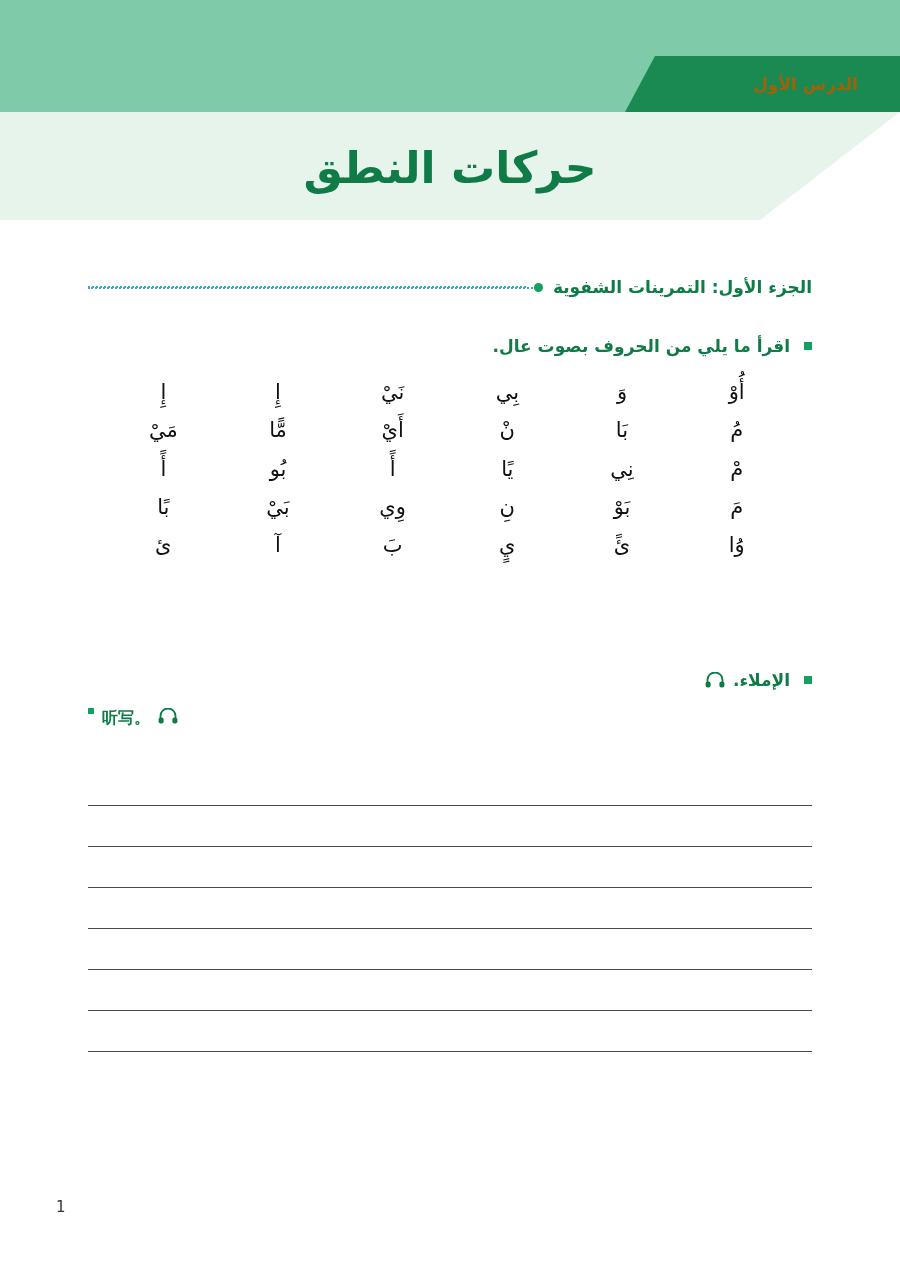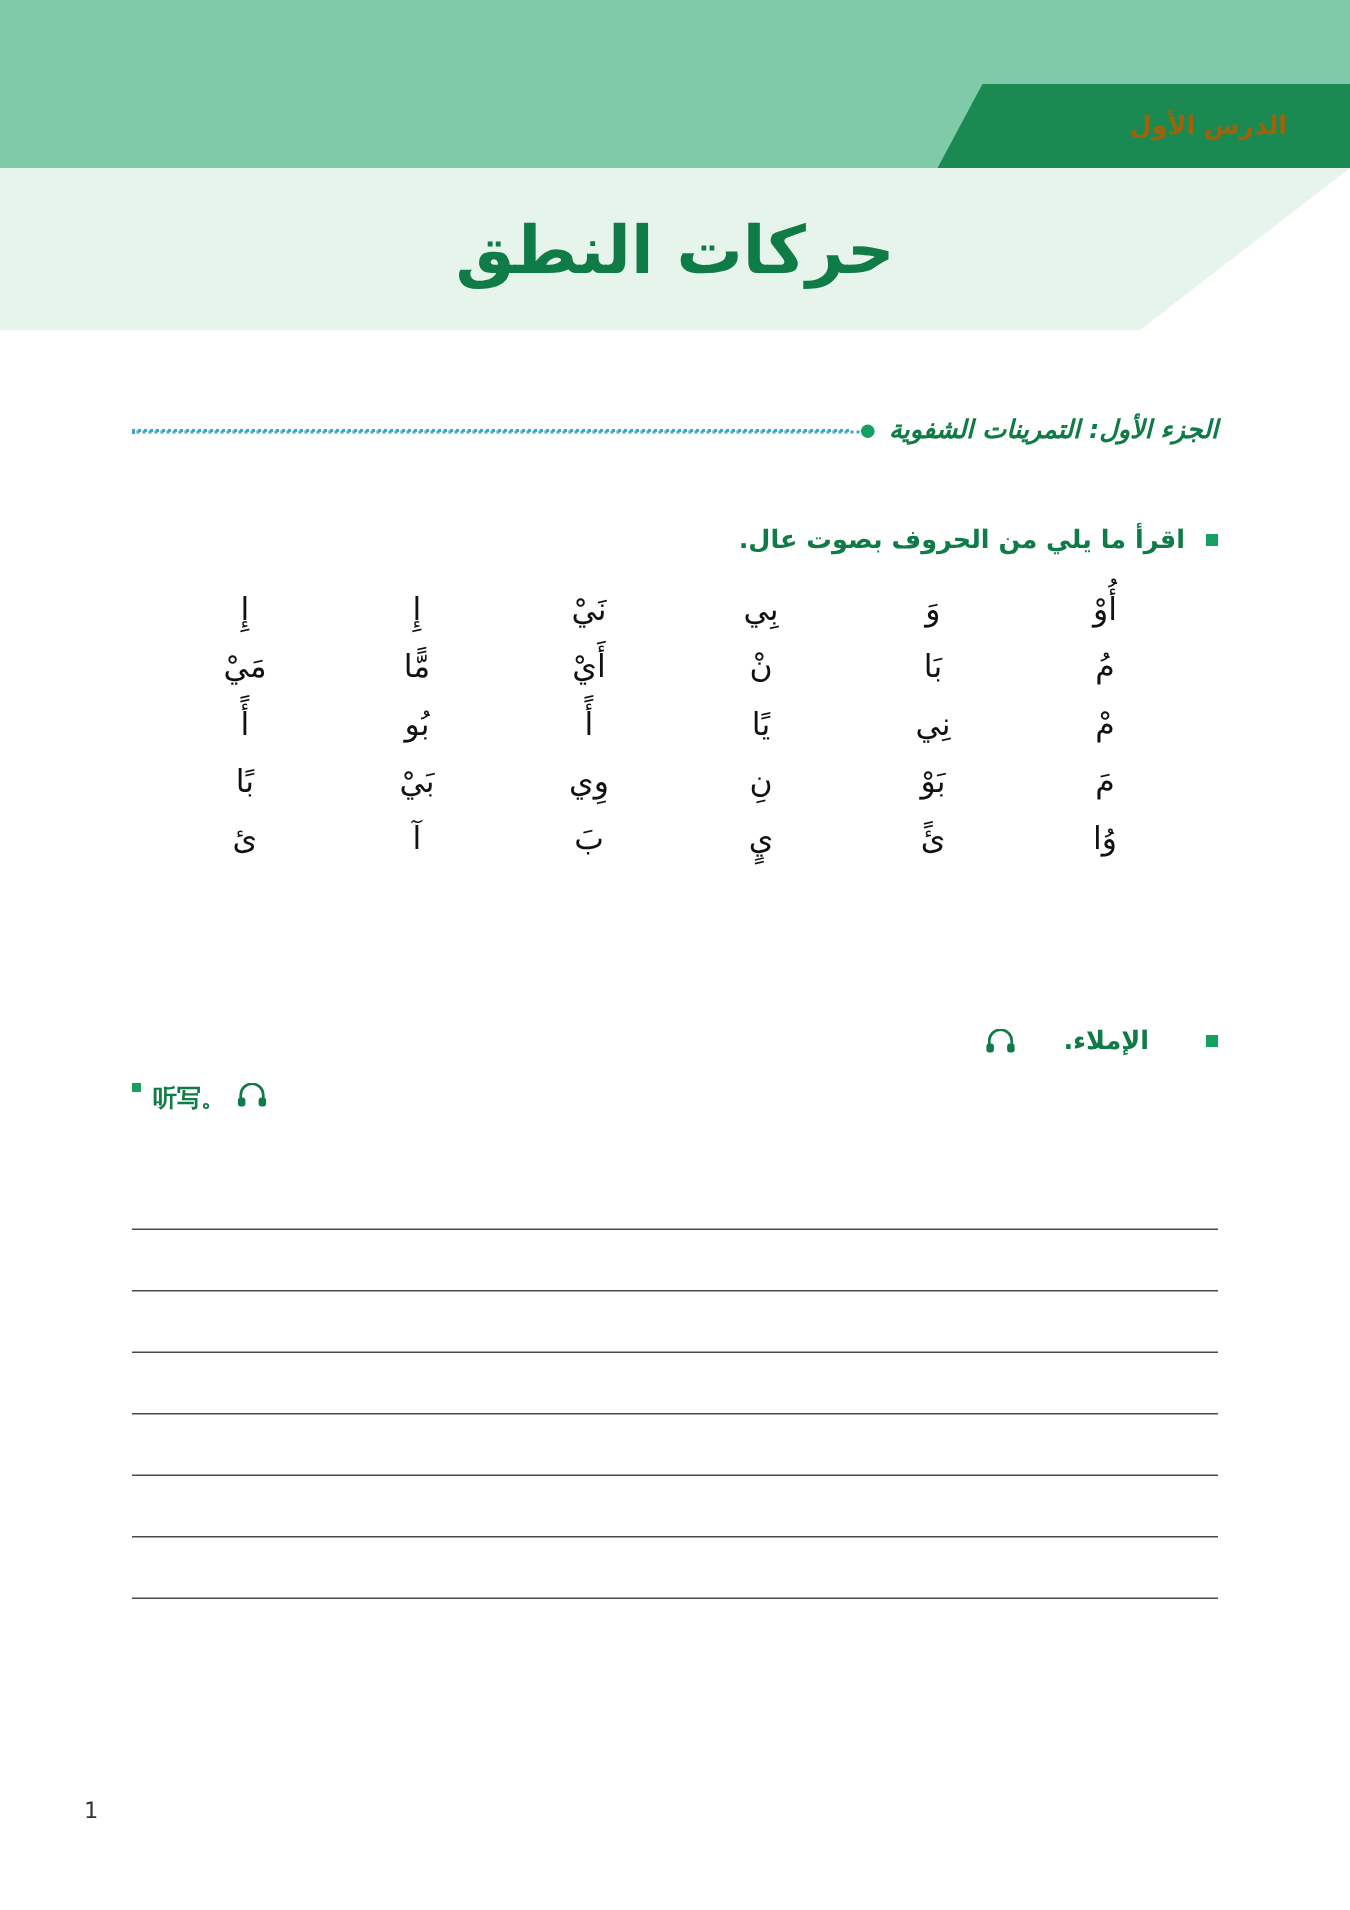--- a/index.html
+++ b/index.html
@@ -102,21 +102,20 @@
   }
   .section-head .sec-text {
     color: #0f7b47;
     font-size: 17px;
     font-weight: bold;
     white-space: nowrap;
     padding-left: 10px;
     background: #ffffff;
     z-index: 2;
     position: relative;
-    font-style: italic;
   }
   .section-head .bullet-dot {
     width: 9px;
     height: 9px;
     border-radius: 50%;
     background: #14a05e;
     margin-left: 8px;
     flex: 0 0 auto;
     z-index: 2;
     position: relative;
@@ -133,21 +132,21 @@
     right: 0;
     left: 0;
     top: 50%;
     border-top: 2px dotted #3aa9c4;
     z-index: 0;
   }
 
   .instr-ar {
     direction: rtl;
     text-align: right;
-    margin: 44px 88px 0 88px;
+    margin: 30px 88px 0 88px;
     color: #0f7b47;
     font-size: 17px;
     font-weight: bold;
     display: flex;
     align-items: center;
     justify-content: flex-start;
   }
   .sq-bullet {
     display: inline-block;
     width: 8px;
@@ -200,21 +199,20 @@
 
   .dictation-ar {
     direction: rtl;
     text-align: right;
     margin: 34px 88px 0 88px;
     color: #0f7b47;
     font-size: 17px;
     font-weight: bold;
     display: flex;
     align-items: center;
-    gap: 24px;
   }
   .dictation-cn {
     direction: ltr;
     text-align: left;
     margin: 18px 88px 0 88px;
     color: #0f7b47;
     font-size: 16px;
     font-weight: bold;
     display: flex;
     align-items: flex-start;

